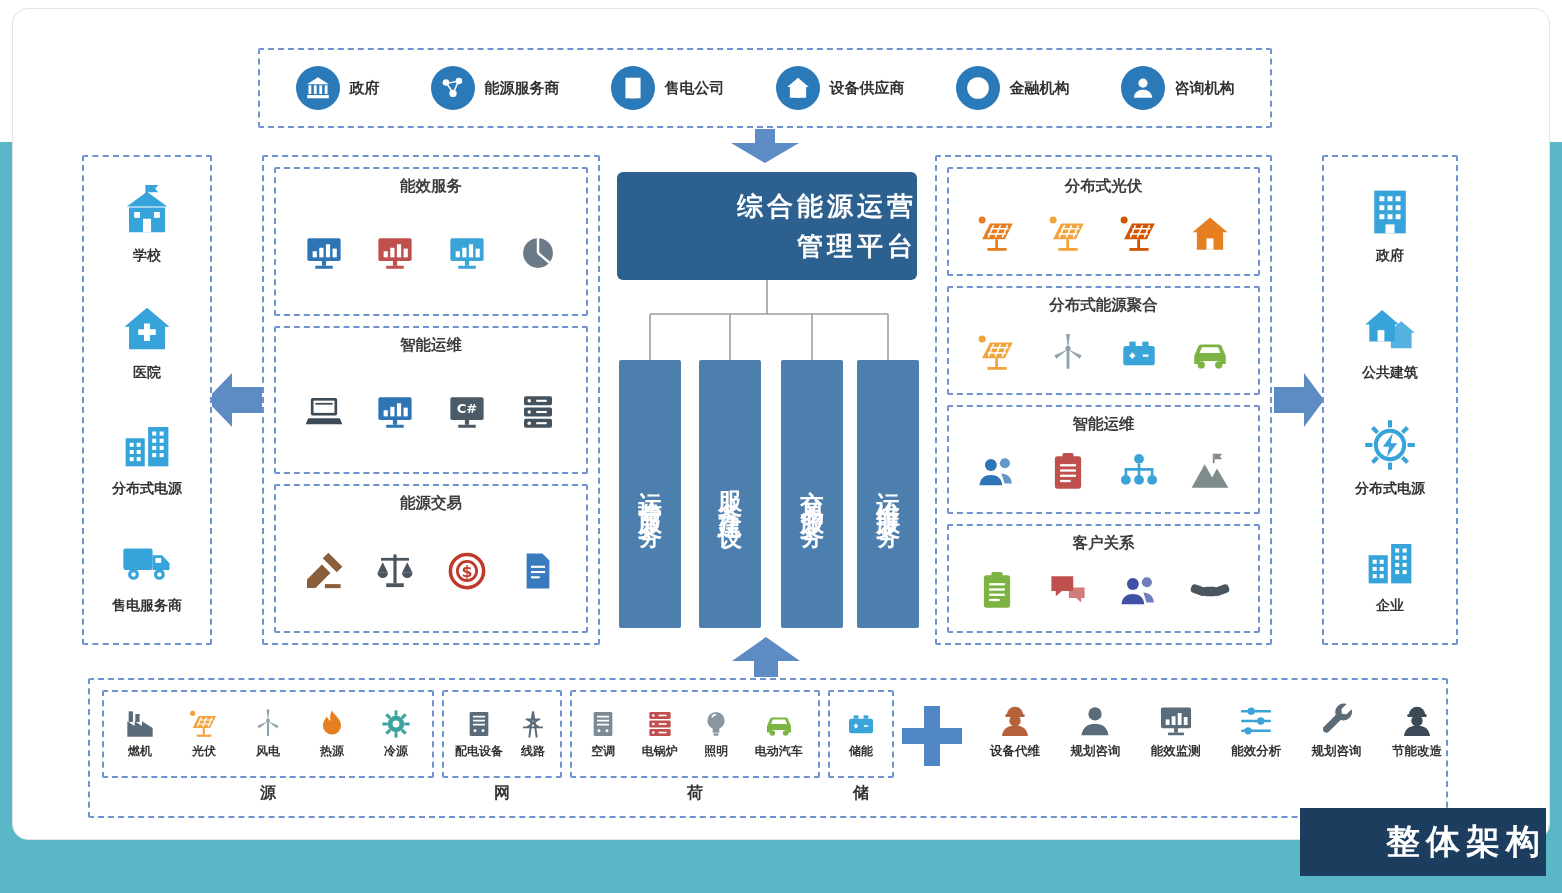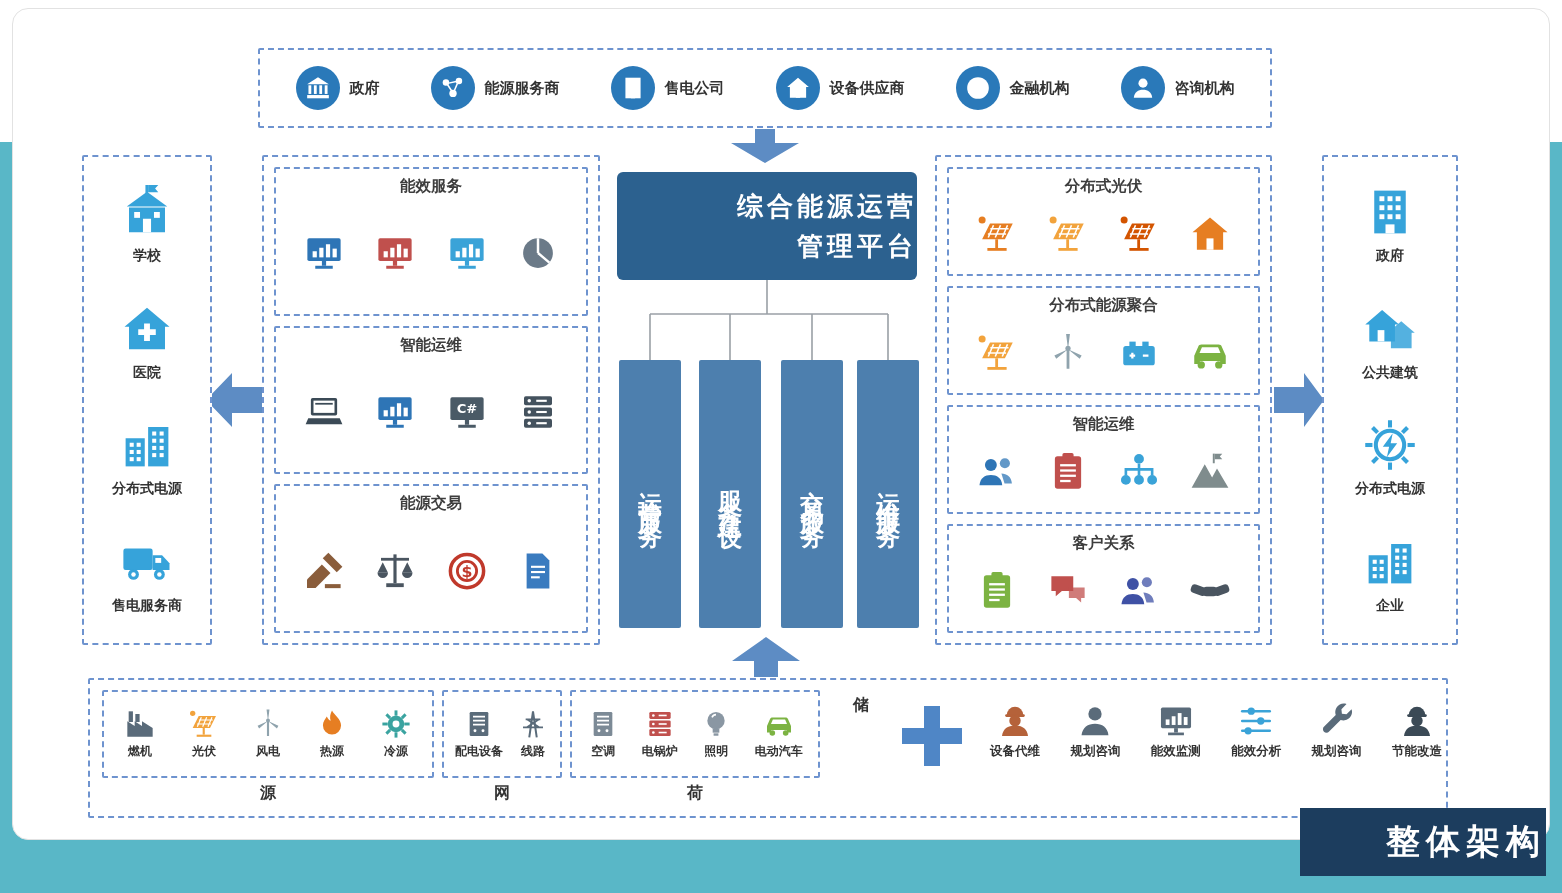--- a/index.html
+++ b/index.html
@@ -694,20 +694,28 @@
           <svg class="icon" viewBox="0 0 24 24" style="color:#7cb342">
             <use href="#i-car"></use>
           </svg>
           <div class="blabel">电动汽车</div>
         </div>
     </div>
     <div class="bglabel">荷</div>
   </div>
 
   <div class="bgroup" style="left:738px;width:66px">
+    <div class="bbox">
+      <div class="bitem">
+          <svg class="icon" viewBox="0 0 24 24" style="color:#3aa3d8">
+            <use href="#i-battery"></use>
+          </svg>
+          <div class="blabel">储能</div>
+        </div>
+    </div>
     <div class="bglabel">储</div>
   </div>
 
   <div class="plus">
       <div class="ph"></div>
       <div class="pv"></div>
     </div>
 
   <div class="bsvc">
     <div class="bitem">

